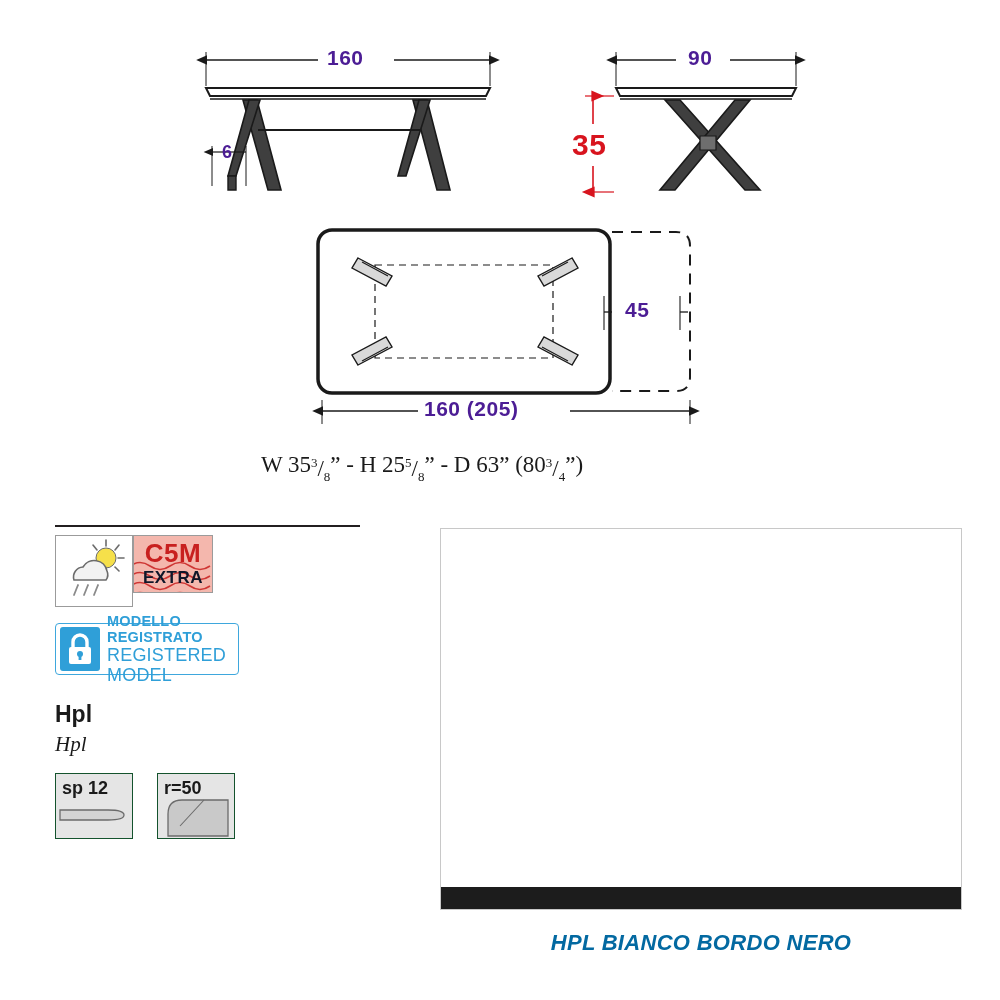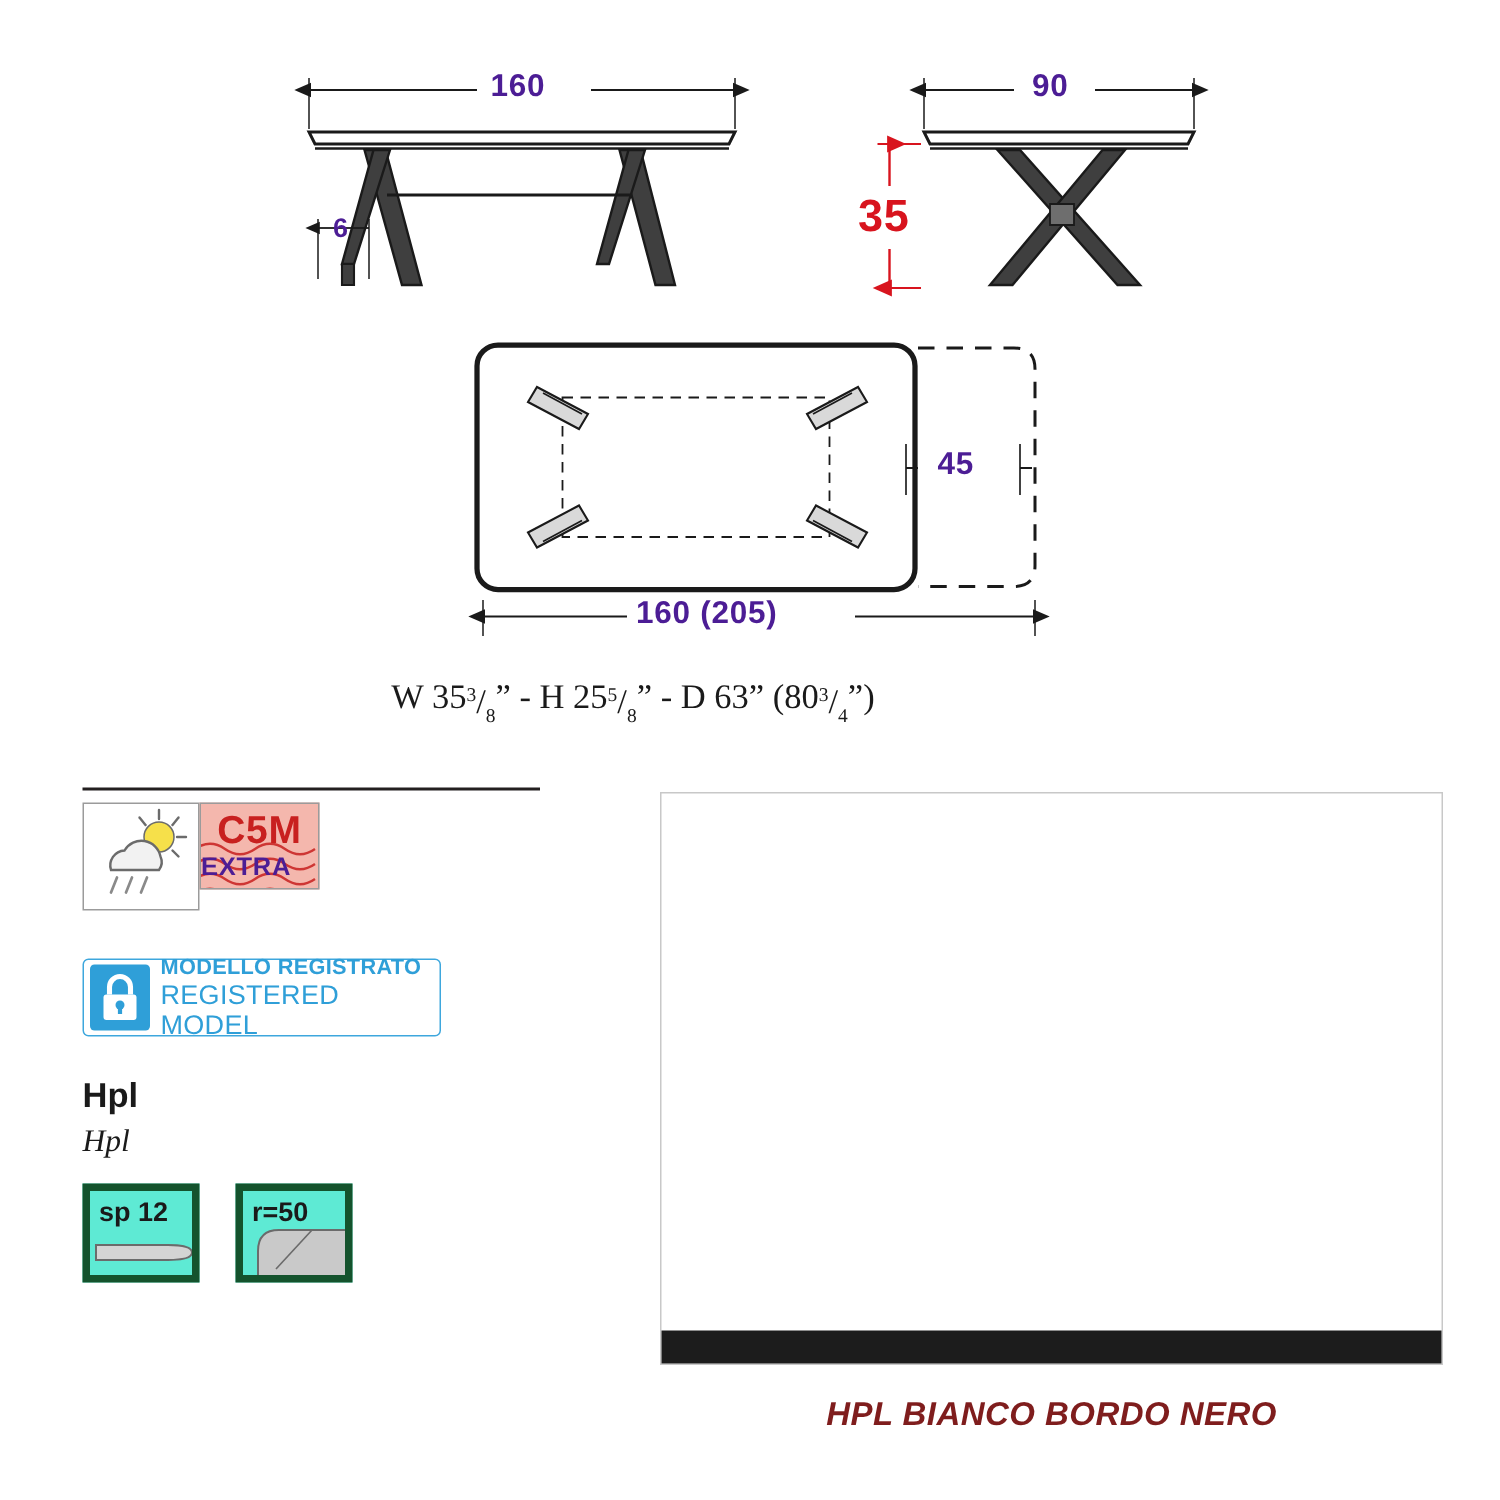--- a/index.html
+++ b/index.html
@@ -68,29 +68,30 @@
   .c5m-text {
     position: absolute; left: 0; top: 2px; width: 100%;
     text-align: center;
     font-family: "Liberation Sans", sans-serif;
     font-weight: bold; font-size: 26px;
     color: #c8201f;
     letter-spacing: 0.5px;
   }
   .extra-text {
     position: absolute; left: 0; bottom: 4px; width: 100%;
+    text-align: center;
     font-family: "Liberation Sans", sans-serif;
     font-weight: bold; font-size: 17px;
-    color: #4c1d95;
+    color: #0f172a;
     letter-spacing: 0.5px;
   }
 
   .registered-badge {
-    margin-top: 32px;
-    width: 239px; height: 52px;
+    margin-top: 16px;
+    width: 184px; height: 52px;
     border: 1px solid #3ea7dd;
     border-radius: 4px;
     background: #ffffff;
     display: flex; align-items: center;
     box-sizing: border-box;
   }
   .lock-box {
     width: 40px; height: 44px; margin-left: 4px;
     background: #2f9fd8; border-radius: 3px;
     position: relative; flex: none;
@@ -114,22 +115,22 @@
   }
   .material-name-it {
     margin-top: 4px;
     font-family: "Liberation Serif", serif;
     font-style: italic; font-size: 21px; color: #1a1a1a;
   }
 
   .spec-row { margin-top: 16px; display: flex; }
   .spec-box {
     width: 78px; height: 66px;
-    border: 5px solid #14532d;
-    background: #5eead4;
+    border: 1px solid #14532d;
+    background: #e5e5e5;
     position: relative;
     box-sizing: border-box;
     overflow: hidden;
   }
   .spec-box + .spec-box { margin-left: 24px; }
   .spec-label {
     position: absolute; left: 6px; top: 4px;
     font-family: "Liberation Sans", sans-serif;
     font-weight: bold; font-size: 18px; color: #1a1a1a;
   }
@@ -145,21 +146,21 @@
   }
   #product-edge {
     position: absolute; left: 0; bottom: 0; width: 100%; height: 22px;
     background: #1c1c1c;
   }
   #product-caption {
     margin-top: 20px;
     text-align: center;
     font-family: "Liberation Sans", sans-serif;
     font-weight: bold; font-style: italic;
-    font-size: 22px; color: #7f1d1d;
+    font-size: 22px; color: #0369a1;
     letter-spacing: 0.3px;
   }
 </style>
 </head>
 <body>
 
 <div id="tech-drawing" class="abs">
 
   <svg width="1000" height="510" viewBox="0 0 1000 510">
     <defs>

